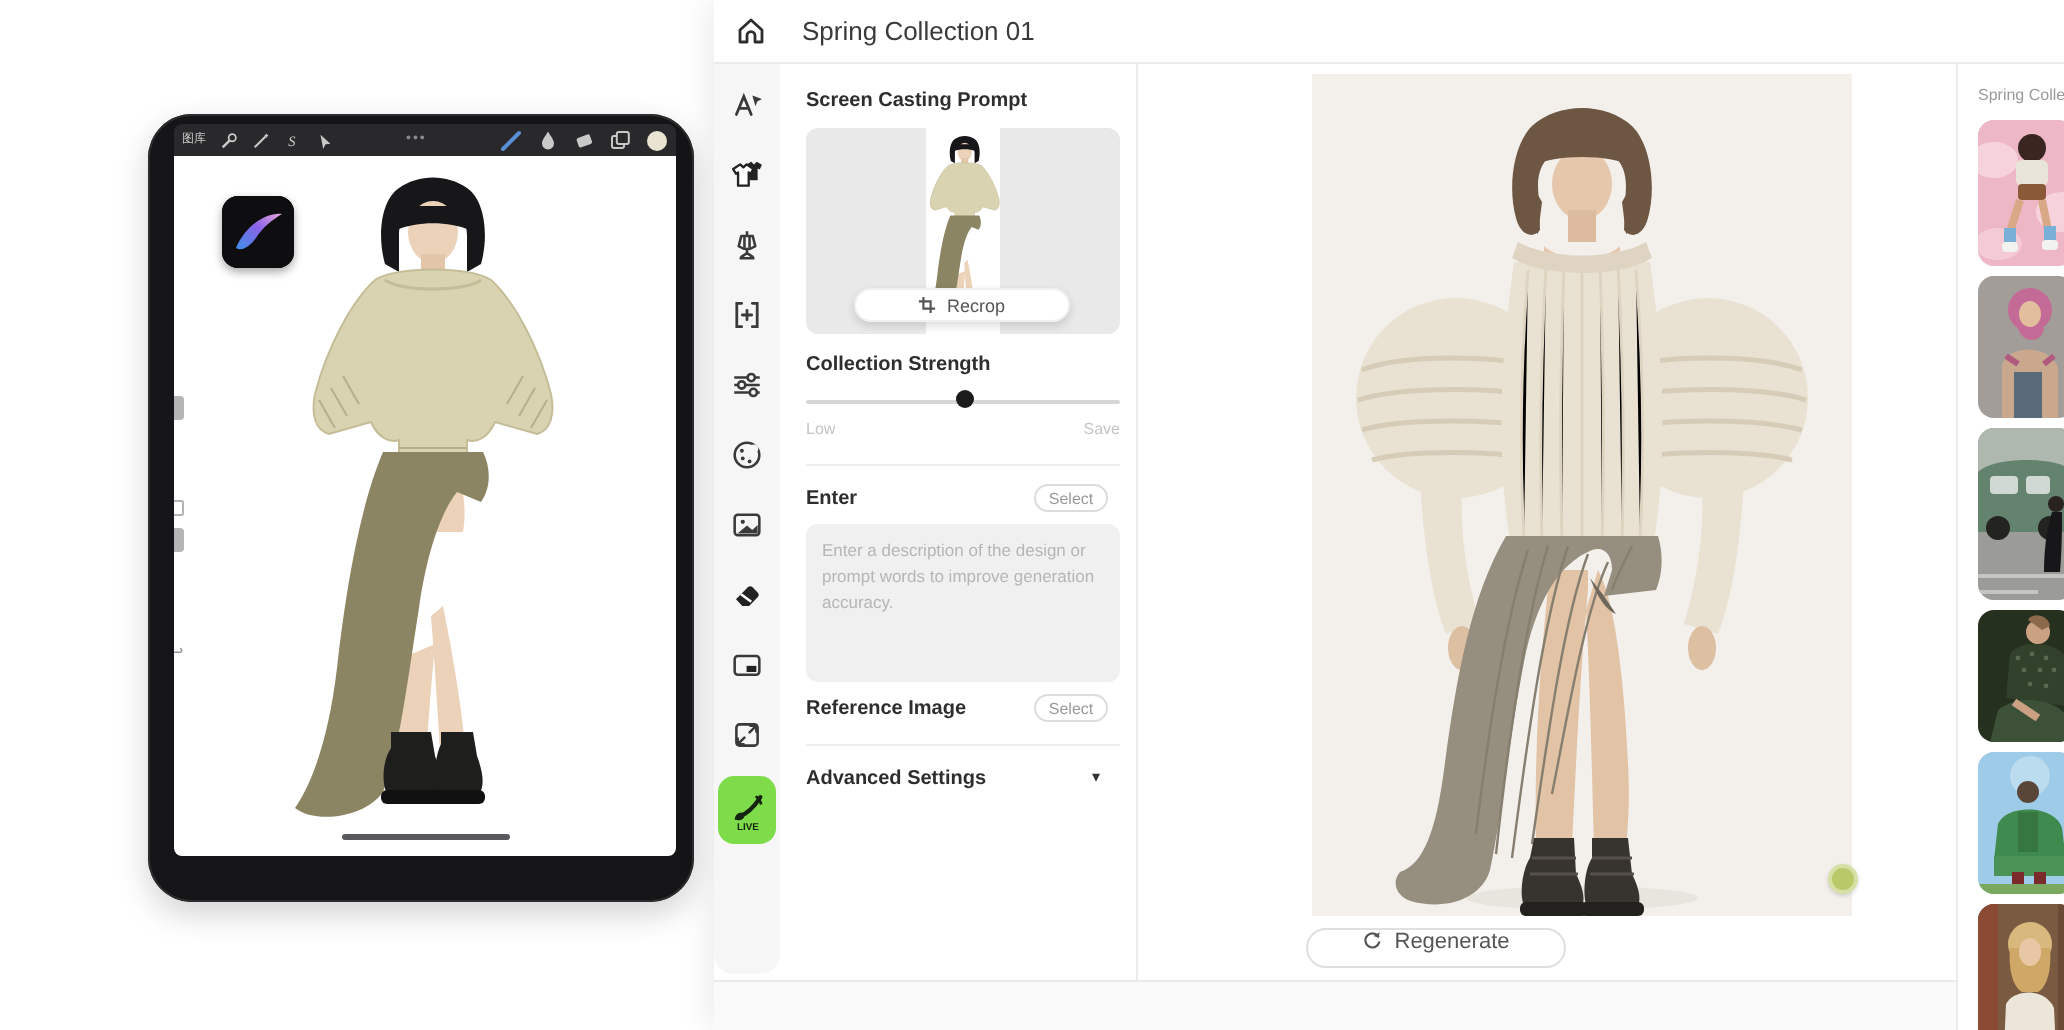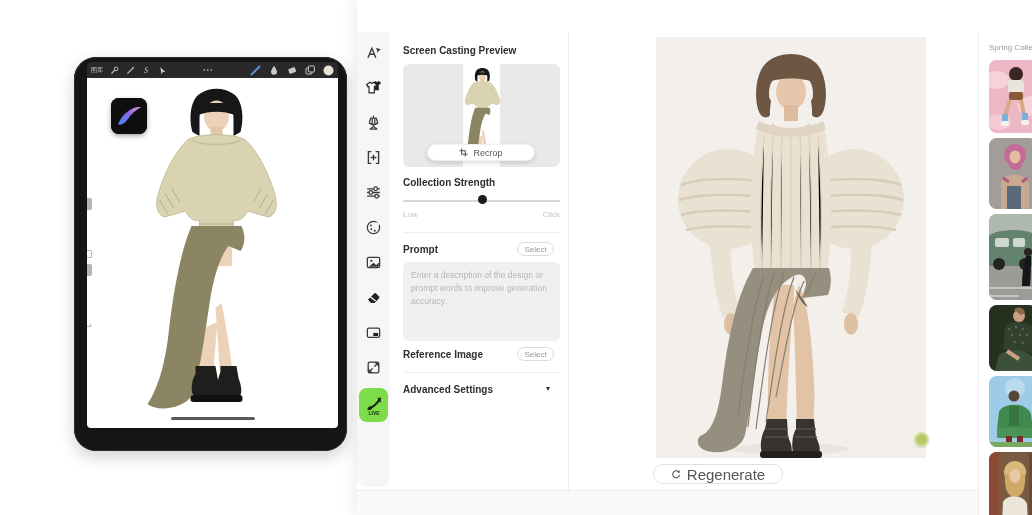--- a/index.html
+++ b/index.html
@@ -59,21 +59,21 @@
   .caret { position:absolute; right:18px; font-size:8px; color:#333; }
   .stop-btn { left:13px; top:431px; width:157px; height:23px; background:#f0f0f0; border-radius:8px;
     display:flex; align-items:center; justify-content:center; font-size:10px; color:#4a4a4a; }
 
   .main-area { left:211px; top:32px; width:410px; height:458px; background:#fff; border-left:1px solid #ececec; }
   .gen-image { left:87px; top:5px; width:270px; height:421px; background:#f3f0ec; overflow:hidden; }
   .gen-badge { left:345px; top:400px; width:15px; height:15px; border-radius:50%; background:#b9c96a;
     border:2px solid #d7e0a4; box-shadow:0 1px 2px rgba(0,0,0,.15); }
   .action-row { left:84px; top:432px; width:276px; height:20px; display:flex; justify-content:space-between; }
   .action-btn { width:130px; height:20px; background:#fff; border:1px solid #e0e0e0; border-radius:10px;
-    display:flex; align-items:center; justify-content:center; gap:6px; font-size:15px; color:#555; }
+    display:flex; justify-content:center; gap:6px; font-size:11px; color:#555; }
 
   .rail-right { left:621px; top:32px; width:54px; height:483px; background:#fff; border-left:1px solid #ececec; }
   .rail-title { left:10px; top:11px; width:46px; font-size:8px; color:#9a9a9a; white-space:nowrap; overflow:hidden; }
   .thumb { left:10px; width:48px; border-radius:8px; overflow:hidden; background:#ddd; }
 
   .footer-strip { left:0; top:490px; width:675px; height:25px; background:#fafafa; border-top:1px solid #ebebeb; }
   .above { z-index:5; }
 </style>
 </head>
 <body>
@@ -172,20 +172,28 @@
           <div style="height:46px"></div>
           <div class="pcs-undo">↩</div>
         </div>
       </div>
       <div class="abs home-bar"></div>
     </div>
   </div>
 
   <div class="abs app">
 
+    <div class="abs app-header">
+      <div class="home-btn">
+        <svg width="17" height="17" viewBox="0 0 17 17">
+          <path d="M3 8 L8.5 3 L14 8 V14 H10.5 V10.8 a2 2 0 0 0 -4 0 V14 H3 Z" fill="none" stroke="#2e2e2e" stroke-width="1.4" stroke-linejoin="round"></path>
+        </svg>
+      </div>
+      <span class="app-title">Spring Collection 01</span>
+    </div>
 
     <div class="abs tool-rail">
       <div class="rail-icon" style="top:12px">
         <svg width="17" height="17" viewBox="0 0 16 16">
             <path d="M3 12.5 L6.5 4 L10 12.5 M4.3 9.6 H8.7" fill="none" stroke="#3a3a3a" stroke-width="1.3" stroke-linecap="round"></path>
             <path d="M10.5 3.5 L15 5.2 L12.8 6.3 L12 8.6 Z" fill="#3a3a3a"></path>
           </svg>
       </div>
       <div class="rail-icon" style="top:47px">
         <svg width="17" height="17" viewBox="0 0 16 16">
@@ -254,21 +262,21 @@
         <svg width="22" height="24" viewBox="0 0 16 17">
           <path d="M4.5 11 C7.5 10 10.2 7.5 12.5 3.8" fill="none" stroke="#15240e" stroke-width="1.5" stroke-linecap="round"></path>
           <path d="M3.2 12 c0-1.6 1.1-2.6 2.6-2.6 l.9.9 c0 1.6-1.6 2.3-3.5 1.7 Z" fill="#15240e"></path>
           <path d="M12.8 6.5 a5 5 0 0 0 -2-3" fill="none" stroke="#15240e" stroke-width="1"></path>
           <text x="8" y="15.6" font-size="3.6" font-weight="bold" fill="#15240e" text-anchor="middle">LIVE</text>
         </svg>
       </div>
     </div>
 
     <div class="abs panel">
-      <div class="abs sec-title" style="left:13px; top:13px">Screen Casting Preview</div>
+      <div class="abs sec-title" style="left:13px; top:13px">Screen Casting Prompt</div>
 
       <div class="abs preview-box">
         <div class="preview-strip">
           <svg width="37" height="103" viewBox="62 0 128 350" preserveAspectRatio="xMidYMid meet">
             <path d="M112 16 C103 22 101 40 105 54 L112 58 L112 40 C112 29 118 25 129 25 C140 25 146 29 146 40 L146 58 L153 54 C157 40 155 22 146 16 C136 9 122 9 112 16 Z" fill="#17171a"></path>
             <ellipse cx="129" cy="38" rx="12.5" ry="15.5" fill="#ecd2b8"></ellipse>
             <path d="M113 25 h32 l2.5 12 c-11-4.5-26-4.5-37 0 Z" fill="#17171a"></path>
             <rect x="123" y="49" width="12" height="12" fill="#e3c5a9"></rect>
             <path d="M116 250 C112 285 110 310 110 322 L124 322 C126 292 128 265 130 244 Z" fill="#ecd2b8"></path>
             <path d="M134 225 C140 255 145 285 146 310 L147 322 L134 322 C132 290 130 255 128 230 Z" fill="#ecd2b8"></path>
@@ -284,25 +292,25 @@
             </svg>
           <span>Recrop</span>
         </div>
       </div>
 
       <div class="abs sec-title" style="left:13px; top:145px">Collection Strength</div>
       <div class="abs slider-track"></div>
       <div class="abs slider-thumb"></div>
       <div class="abs minmax">
         <span>Low</span>
-        <span>Click</span>
+        <span>Save</span>
       </div>
       <div class="abs divider" style="top:200px"></div>
 
-      <div class="abs sec-title" style="left:13px; top:212px">Prompt</div>
+      <div class="abs sec-title" style="left:13px; top:212px">Enter</div>
       <div class="select-pill" style="top:210px">Select</div>
       <textarea class="abs prompt-area" placeholder="Enter a description of the design or prompt words to improve generation accuracy." style=""></textarea>
 
       <div class="abs sec-title" style="left:13px; top:317px">Reference Image</div>
       <div class="select-pill" style="top:315px">Select</div>
       <div class="abs divider" style="top:340px"></div>
 
       <div class="abs sec-title" style="left:13px; top:352px">Advanced Settings</div>
       <span class="caret" style="top:352px">▾</span>
 

